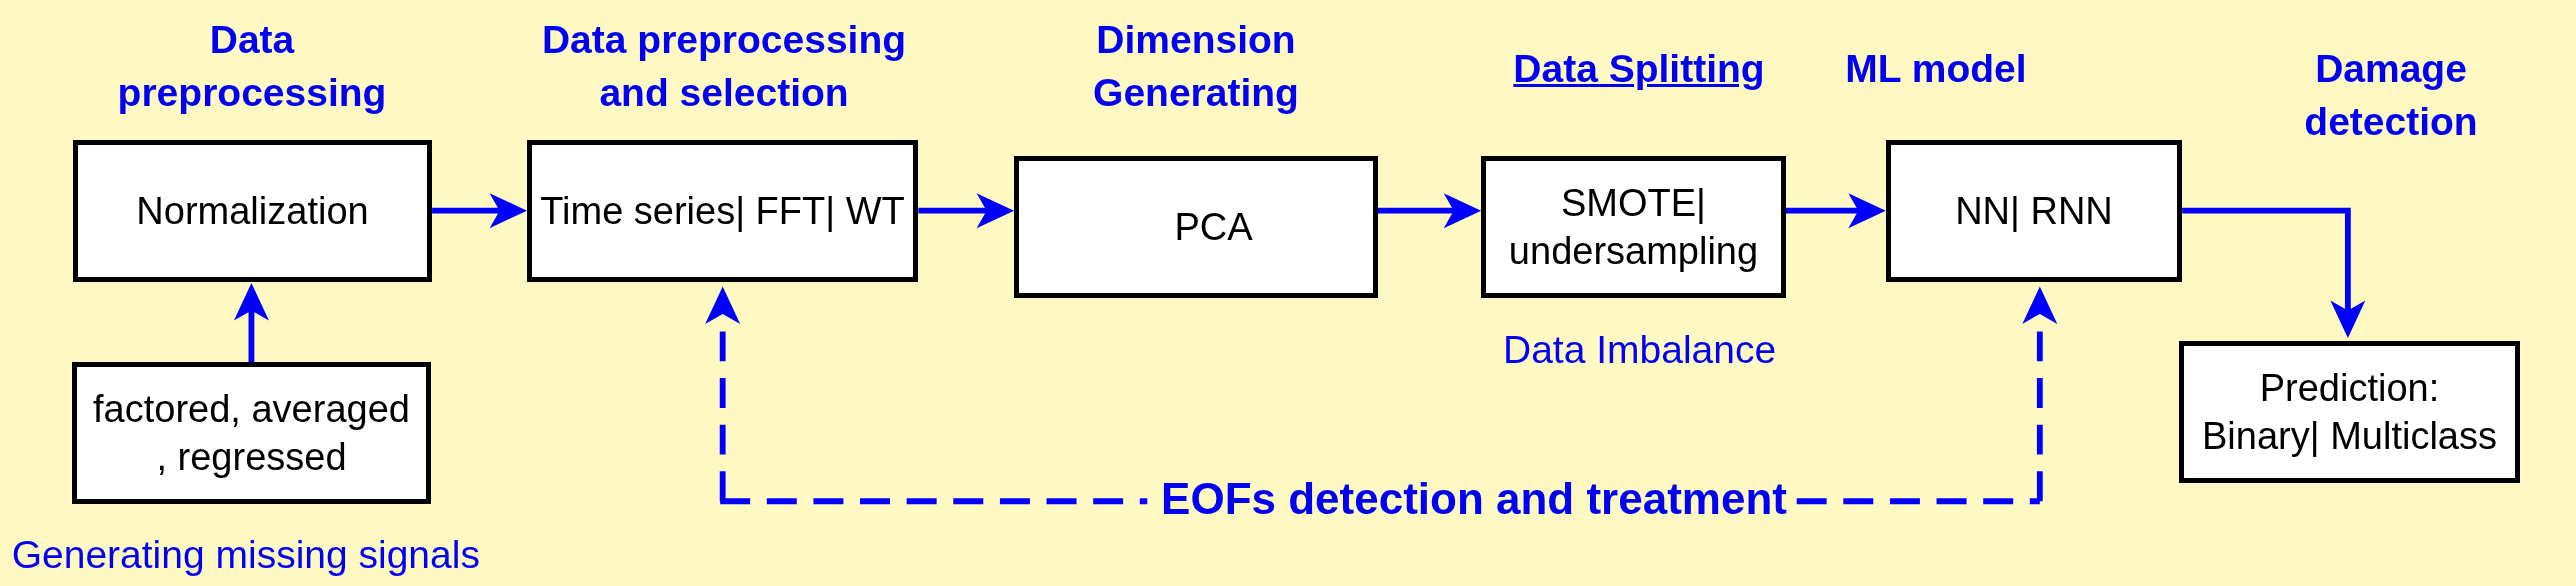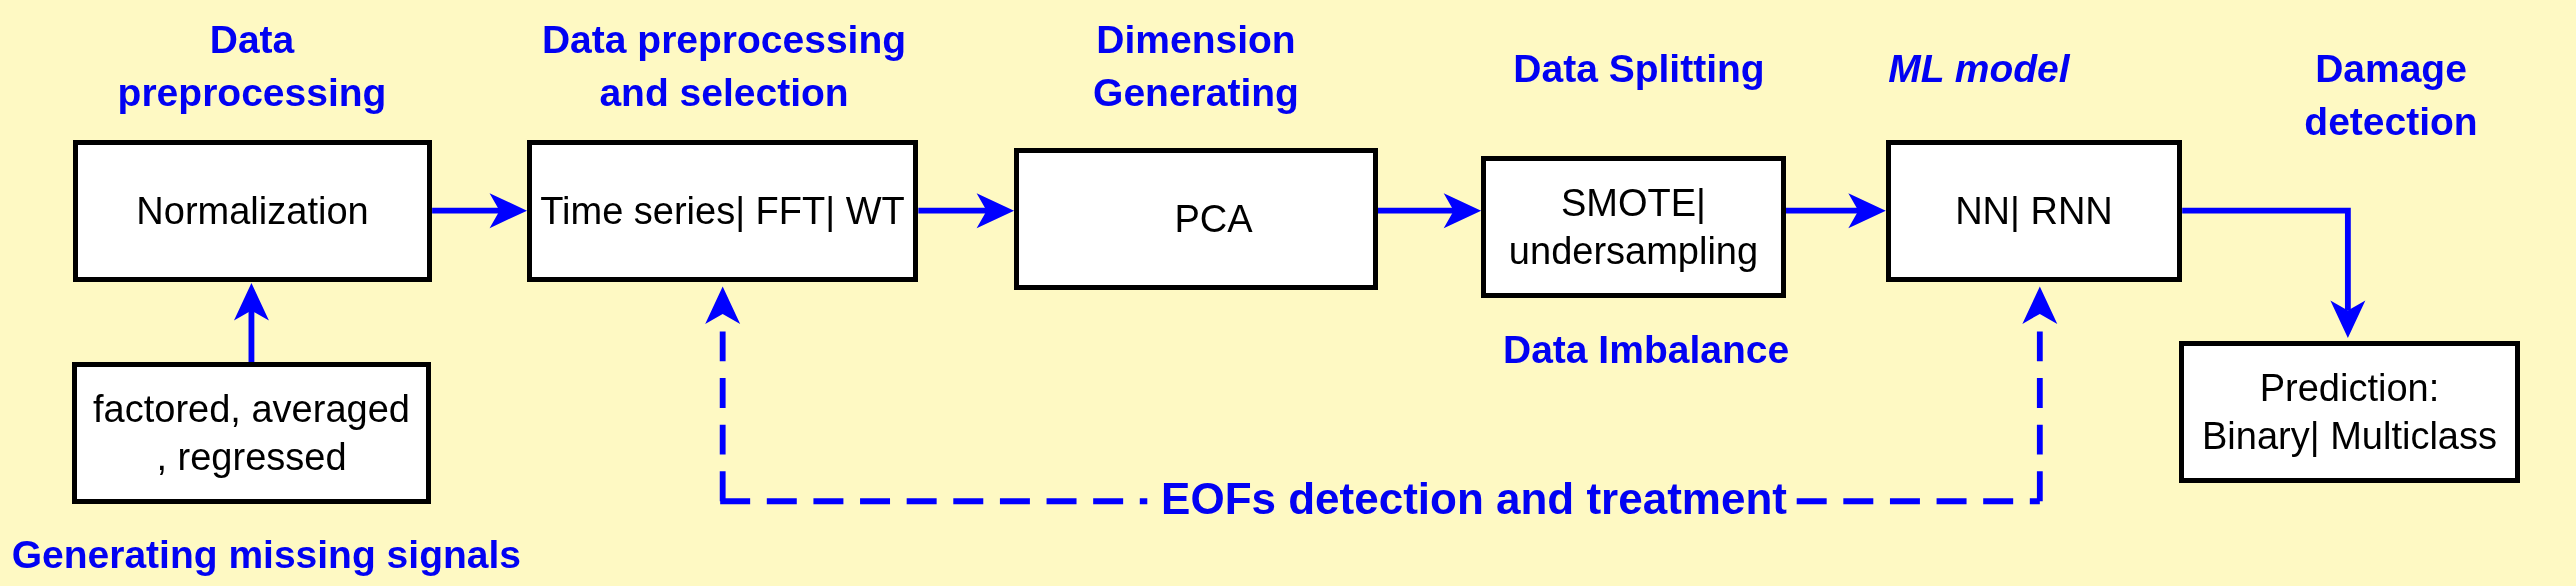--- a/index.html
+++ b/index.html
@@ -29,21 +29,21 @@
     font-size: 39px;
     font-weight: 700;
     line-height: 53px;
     text-align: center;
     white-space: pre-line;
   }
   .side-label {
     position: absolute;
     color: #0202f2;
     font-size: 39px;
-    font-weight: 700;
+    font-weight: 400;
     line-height: 47px;
     white-space: nowrap;
     text-align: right;
   }
   .eofs-label {
     position: absolute;
     transform: translateX(-50%);
     color: #0202f2;
     font-size: 44px;
     font-weight: 700;
@@ -100,27 +100,27 @@
     <line class="dashed-line" x1="2450" y1="602" x2="2450" y2="380"></line>
     <polygon class="arrow-head" points="2450,344 2429,389 2450,377 2471,389"></polygon>
   </svg>
 
   <div class="stage-label" style="left:252px; top:13.3px;">Data
 preprocessing</div>
   <div class="stage-label" style="left:724px; top:13.3px;">Data preprocessing
 and selection</div>
   <div class="stage-label" style="left:1196px; top:13.3px;">Dimension
 Generating</div>
-  <div class="stage-label" style="left:1639px; top:42px;">Data Splitting</div>
-  <div class="stage-label" style="left:1979px; top:42px;font-style:italic;">ML model</div>
+  <div class="stage-label" style="left:1639px; top:42px;text-decoration:underline;">Data Splitting</div>
+  <div class="stage-label" style="left:1936px; top:42px;">ML model</div>
   <div class="stage-label" style="left:2391px; top:42px;">Damage detection</div>
 
   <div class="box" style="left:73px; top:140px; width:359px; height:142px;">Normalization</div>
   <div class="box" style="left:527px; top:140px; width:391px; height:142px;">Time series| FFT| WT</div>
-  <div class="box" style="left:1014px; top:148px; width:364px; height:142px;padding-left:35px;">PCA</div>
+  <div class="box" style="left:1014px; top:156px; width:364px; height:142px;padding-left:35px;">PCA</div>
   <div class="box" style="left:1481px; top:156px; width:305px; height:142px;">SMOTE|
 undersampling</div>
   <div class="box" style="left:1886px; top:140px; width:296px; height:142px;">NN| RNN</div>
   <div class="box" style="left:2179px; top:341px; width:341px; height:142px;">Prediction:
 Binary| Multiclass</div>
   <div class="box" style="left:72px; top:362px; width:359px; height:142px;">factored, averaged
 , regressed</div>
 
   <div class="side-label" style="left:1503px; top:326px;">Data Imbalance</div>
   <div class="side-label" style="left:11.7px; top:531px;">Generating missing signals</div>

